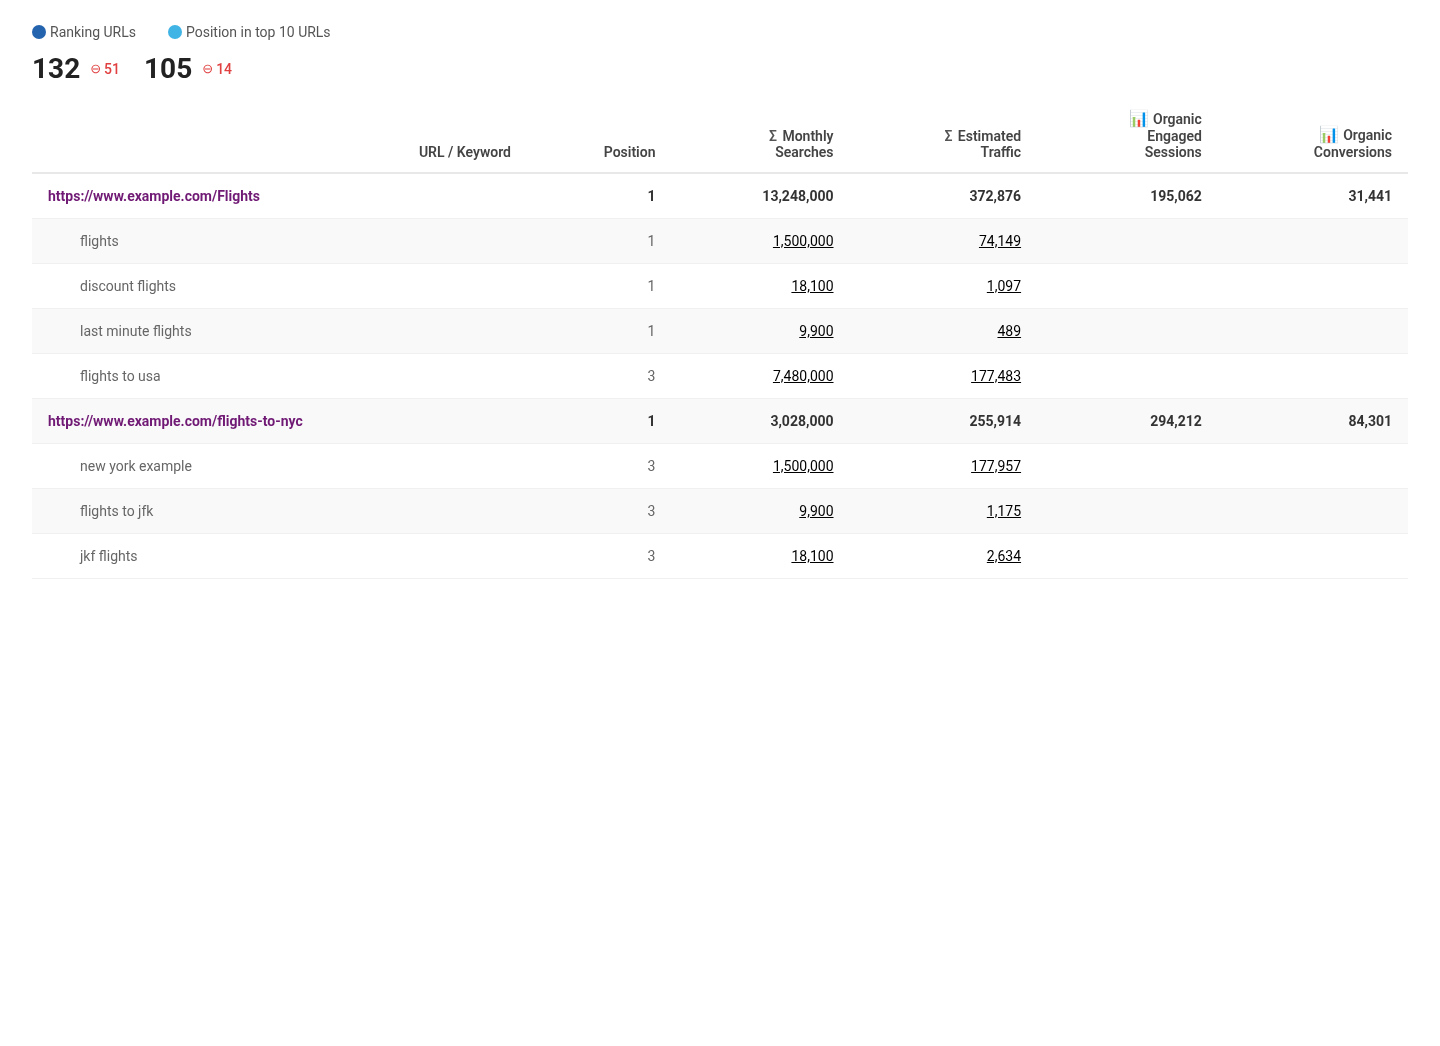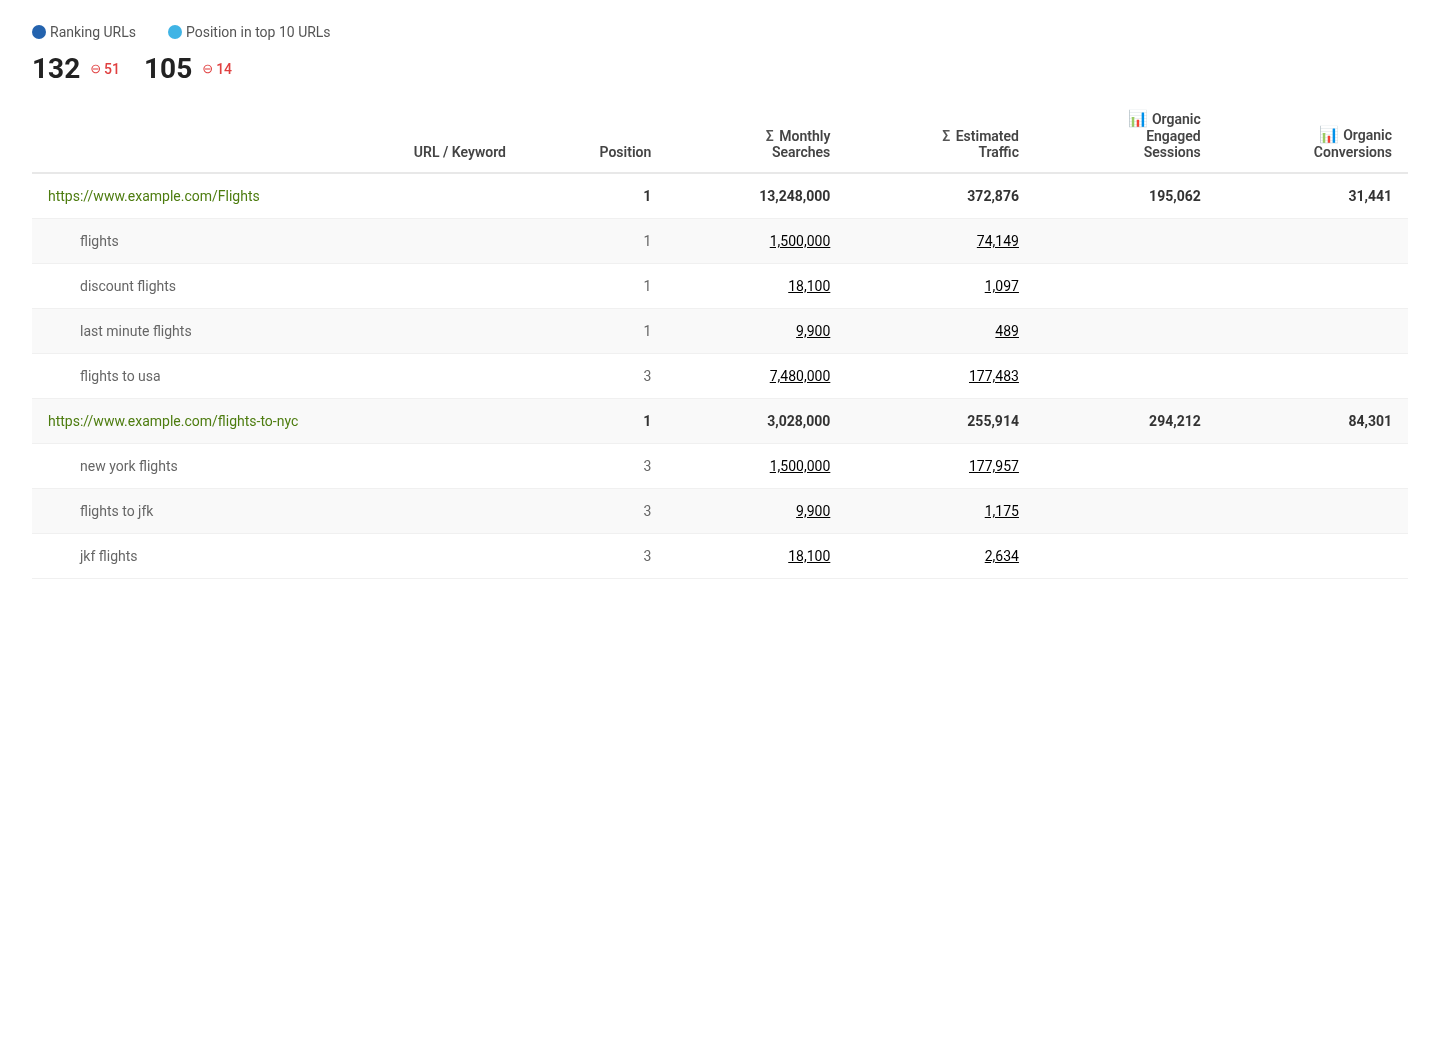--- a/index.html
+++ b/index.html
@@ -122,23 +122,23 @@
       text-align: right;
       color: #555;
       vertical-align: middle;
     }
 
     tbody tr td:first-child {
       text-align: left;
     }
 
     .url-link {
-      color: #4d7c0f;
+      color: #701a75;
       text-decoration: none;
-      font-weight: 400;
+      font-weight: 700;
     }
 
     .keyword-cell {
       padding-left: 48px !important;
       color: #666;
     }
 
     .url-row td {
       font-weight: 700;
       color: #333;
@@ -260,21 +260,21 @@
       </tr>
       <tr class="url-row">
         <td><a href="#" class="url-link">https://www.example.com/flights-to-nyc</a></td>
         <td class="position-bold">1</td>
         <td class="value-bold">3,028,000</td>
         <td class="value-bold">255,914</td>
         <td class="value-bold">294,212</td>
         <td class="value-bold">84,301</td>
       </tr>
       <tr>
-        <td class="keyword-cell">new york flights</td>
+        <td class="keyword-cell">new york example</td>
         <td class="position-normal">3</td>
         <td class="value-normal">1,500,000</td>
         <td class="value-normal">177,957</td>
         <td></td>
         <td></td>
       </tr>
       <tr>
         <td class="keyword-cell">flights to jfk</td>
         <td class="position-normal">3</td>
         <td class="value-normal">9,900</td>

